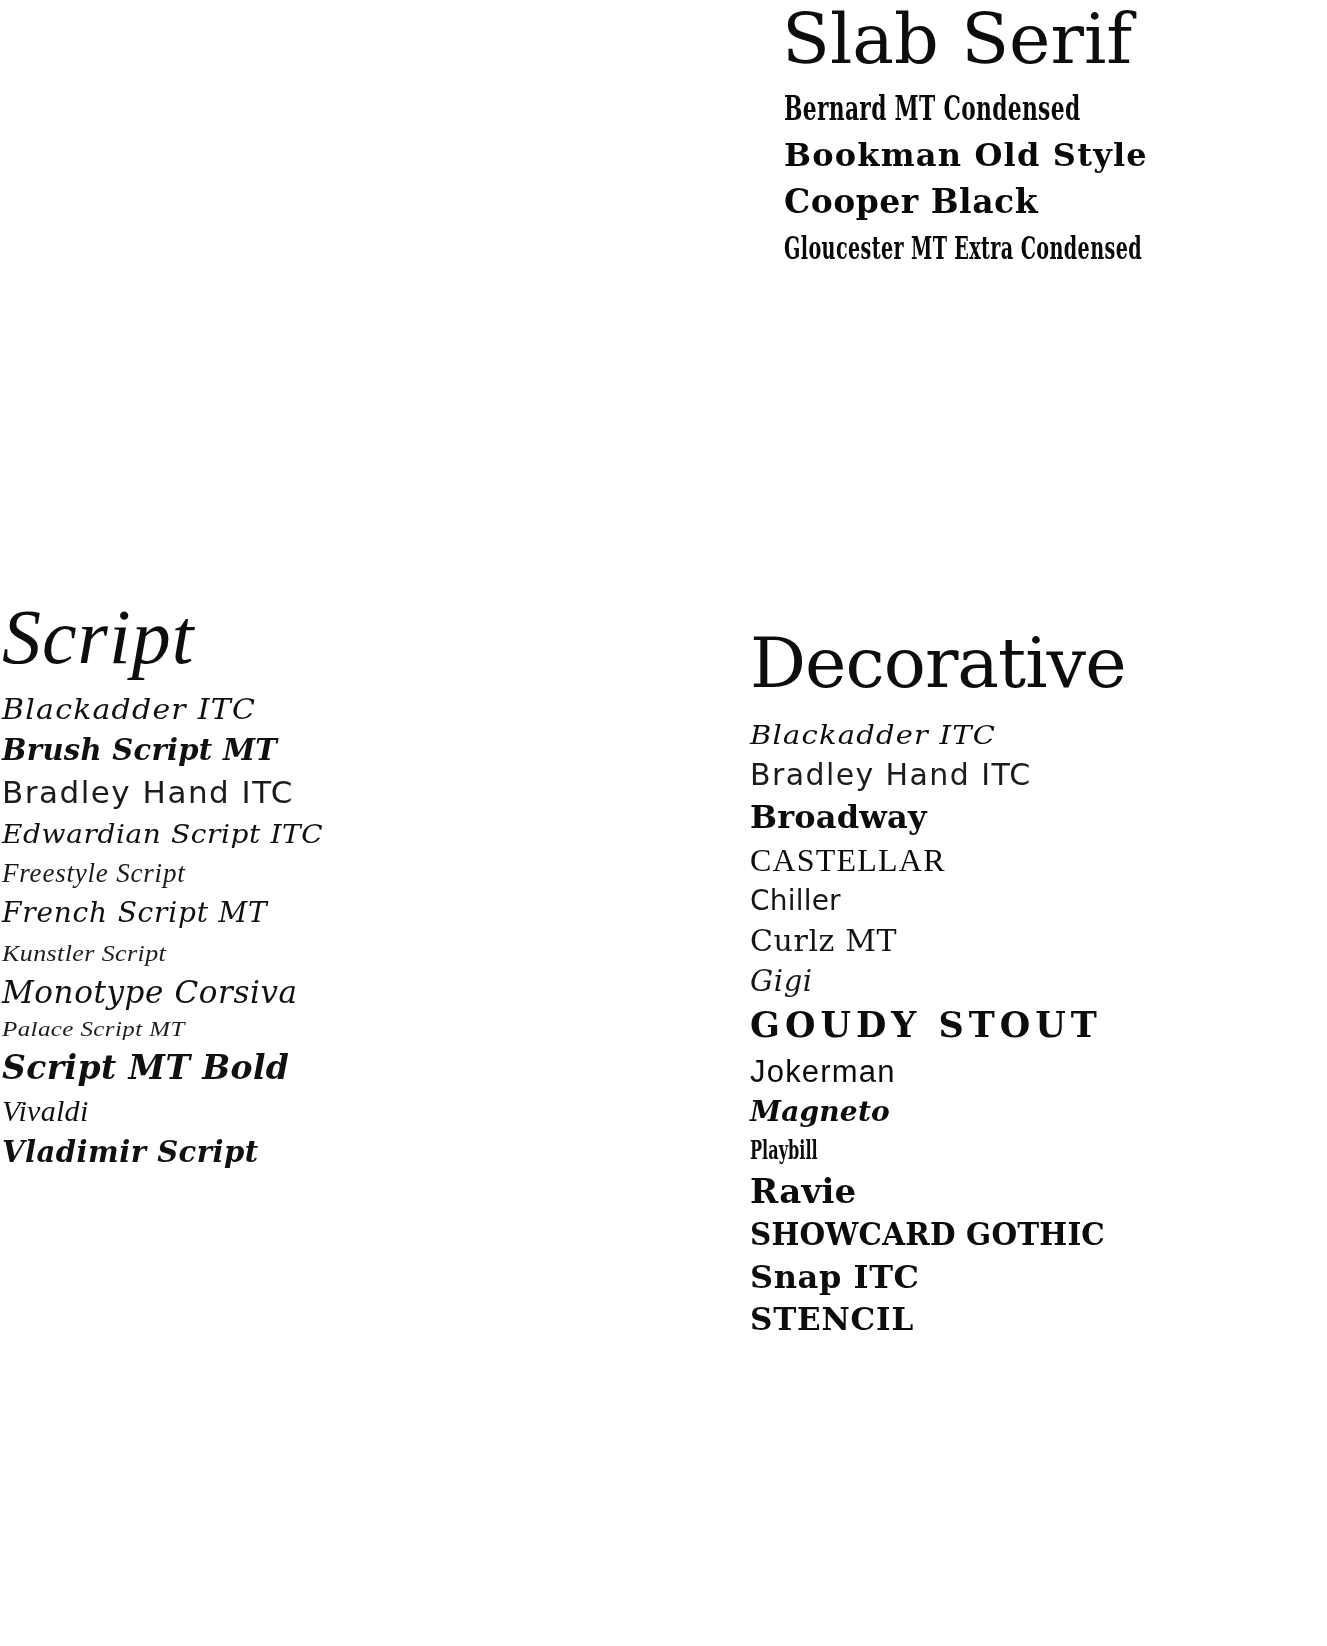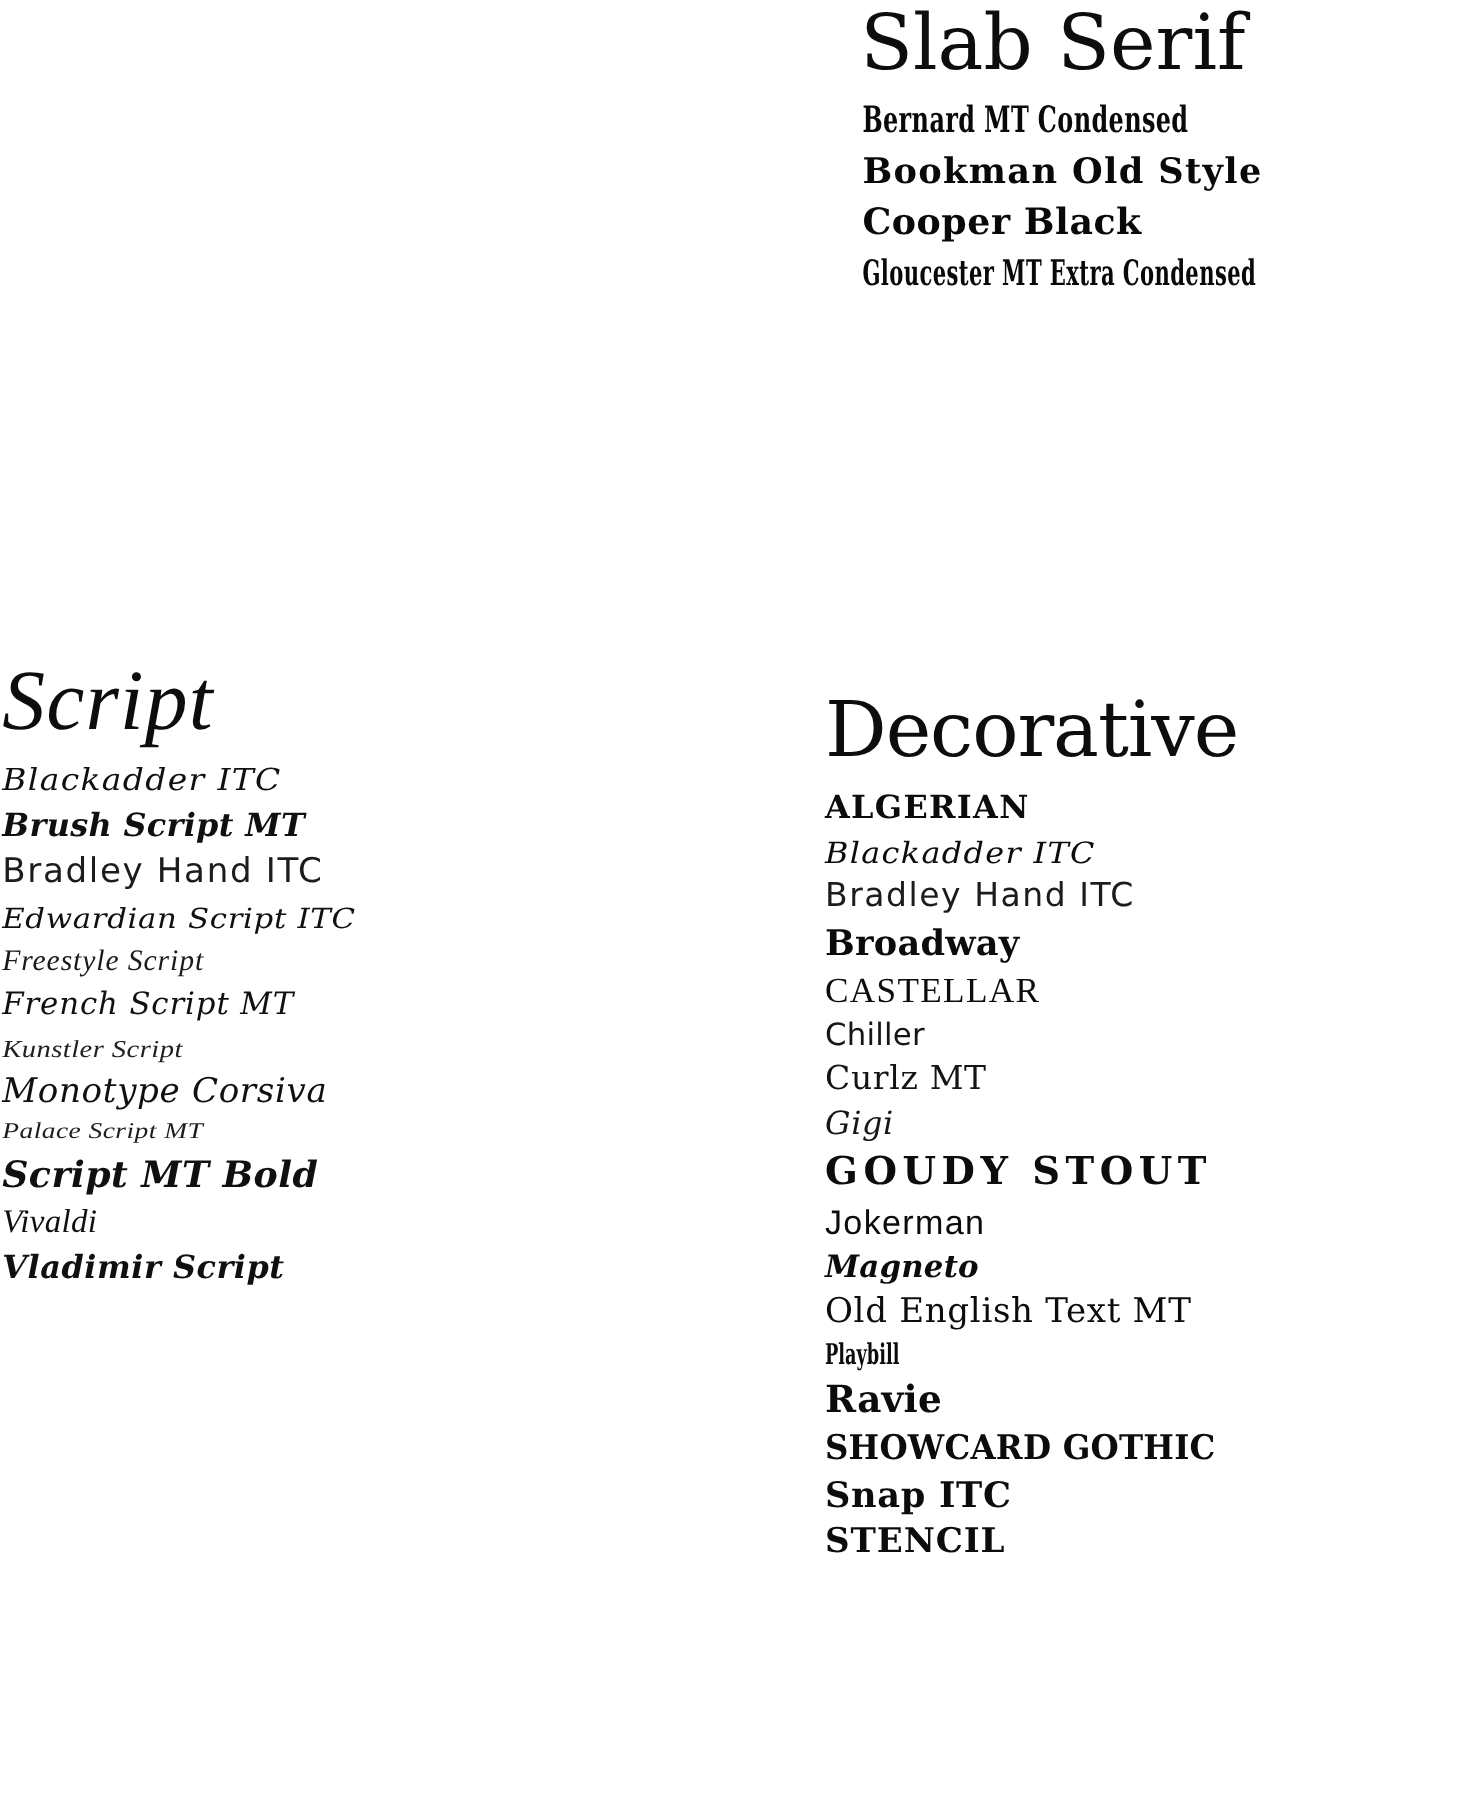--- a/index.html
+++ b/index.html
@@ -212,32 +212,30 @@
       <li class="font-item sc-palace">Palace Script MT</li>
       <li class="font-item sc-scriptmtbold">Script MT Bold</li>
       <li class="font-item sc-vivaldi">Vivaldi</li>
       <li class="font-item sc-vladimir">Vladimir Script</li>
     </ul>
   </section>
 
   <section class="panel" id="panel-decorative">
     <h1 class="cat-head" id="head-decorative">Decorative</h1>
     <ul class="font-list" id="list-decorative">
-      <li class="font-item d-algerian">ALGERIAN</li>
       <li class="font-item d-blackadder">Blackadder ITC</li>
       <li class="font-item d-bradley">Bradley Hand ITC</li>
       <li class="font-item d-broadway">Broadway</li>
       <li class="font-item d-castellar">CASTELLAR</li>
       <li class="font-item d-chiller">Chiller</li>
       <li class="font-item d-curlz">Curlz MT</li>
       <li class="font-item d-gigi">Gigi</li>
       <li class="font-item d-goudy">GOUDY STOUT</li>
       <li class="font-item d-jokerman">Jokerman</li>
       <li class="font-item d-magneto">Magneto</li>
-      <li class="font-item d-oldenglish">Old English Text MT</li>
       <li class="font-item d-playbill">Playbill</li>
       <li class="font-item d-ravie">Ravie</li>
       <li class="font-item d-showcard">SHOWCARD GOTHIC</li>
       <li class="font-item d-snap">Snap ITC</li>
       <li class="font-item d-stencil">STENCIL</li>
     </ul>
   </section>
 
 </div>
 

